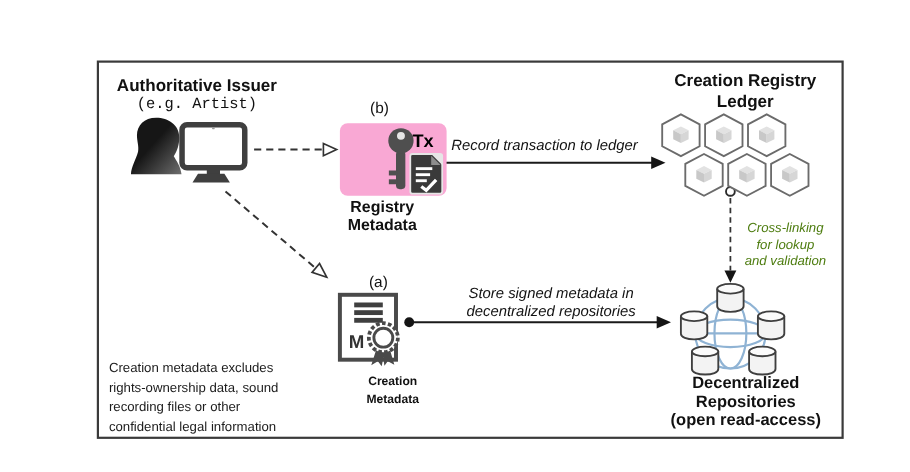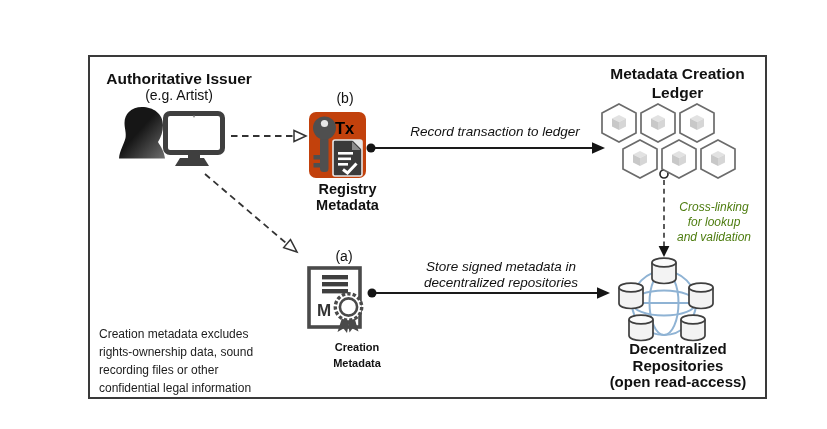--- a/index.html
+++ b/index.html
@@ -5,23 +5,23 @@
   html,body{margin:0;padding:0;background:#ffffff;}
   body{width:827px;height:429px;position:relative;overflow:hidden;
        font-family:"Liberation Sans", sans-serif;color:#111;}
   .abs{position:absolute;}
   .c{text-align:center;padding-left:10px;}
   .b{font-weight:bold;}
   .i{font-style:italic;text-align:center;}
   .ml{white-space:pre-line;}
   #frame{left:88px;top:55px;width:675px;height:340px;border:2px solid #3a3a3a;background:#fff;}
   #issuer-title{left:90px;top:70px;width:158px;font-size:15.5px;line-height:17px;}
-  #issuer-sub{left:90px;top:87px;width:158px;font-size:14px;line-height:16px;}
+  #issuer-sub{left:90px;top:87px;width:158px;font-size:14px;line-height:16px;font-family:Liberation Mono, monospace;}
   #marker-b{left:313px;top:90px;width:44px;font-size:14px;}
-  #registry-box{left:309px;top:112px;width:57px;height:66px;background:#c2410c;border-radius:7px;}
+  #registry-box{left:309px;top:112px;width:57px;height:66px;background:#f9a8d4;border-radius:7px;padding-left:40px;}
   #registry-label{left:290px;top:181px;width:95px;font-size:14.5px;line-height:16px;}
   #record-label{left:378px;top:124px;width:214px;font-size:13.5px;}
   #ledger-title{left:585px;top:64px;width:165px;font-size:15.5px;line-height:19px;}
   #crosslink-label{left:662px;top:200px;width:84px;font-size:12px;line-height:15px;color:#4d7c0f;}
   #marker-a{left:314px;top:248px;width:40px;font-size:14px;}
   #creation-label{left:304px;top:339px;width:86px;font-size:11px;line-height:16px;}
   #store-label{left:385px;top:259px;width:212px;font-size:13.5px;line-height:16px;}
   #repos-label{left:592px;top:341px;width:152px;font-size:15px;line-height:16.5px;}
   #note{left:99px;top:325px;width:180px;font-size:12px;line-height:18px;color:#1c1c1c;}
   svg text{font-family:"Liberation Sans", sans-serif;}
@@ -103,21 +103,21 @@
       <rect x="29" y="51" width="10" height="2.6" fill="#fff"></rect>
       <polyline points="34,57.5 38.5,61 47.5,51.5" fill="none" stroke="#fff" stroke-width="3"></polyline>
     </g>
   </svg>
 </div>
 <div id="registry-label" class="abs c b ml">Registry
 Metadata</div>
 
 <div id="record-label" class="abs c i">Record transaction to ledger</div>
 
-<div id="ledger-title" class="abs c b ml">Metadata Creation
+<div id="ledger-title" class="abs c b ml">Creation Registry
 Ledger</div>
 <svg class="abs" style="left:595px;top:98px" width="150" height="85">
   <defs>
     <g id="cube">
       <polygon points="18,1 35,10 35,30 18,39 1,30 1,10" fill="#ffffff" stroke="#6b6b6b" stroke-width="1.7"></polygon>
       <polygon points="18,12 25,15.5 18,19 11,15.5" fill="#e2e2e2"></polygon>
       <polygon points="11,15.5 18,19 18,27 11,23.5" fill="#c8c8c8"></polygon>
       <polygon points="25,15.5 18,19 18,27 25,23.5" fill="#d6d6d6"></polygon>
     </g>
   </defs>

